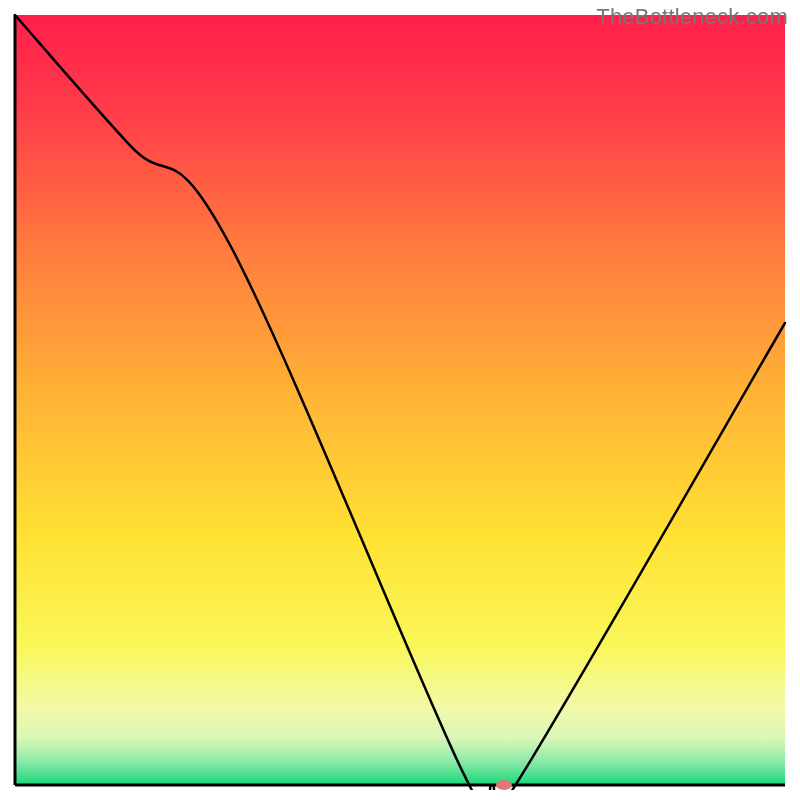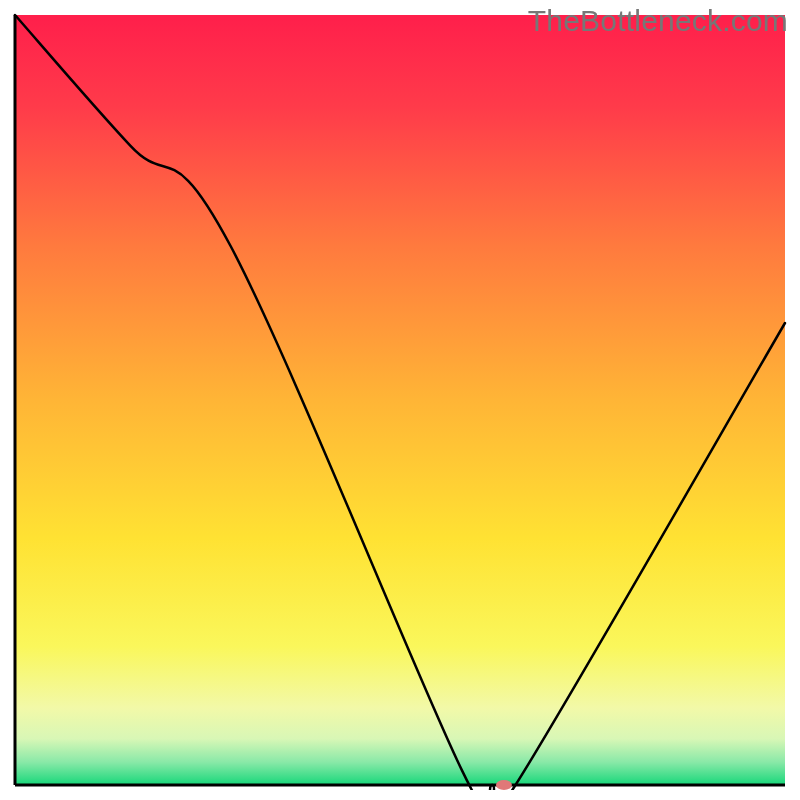--- a/index.html
+++ b/index.html
@@ -15,21 +15,21 @@
     position: absolute;
     left: 10px;
     top: 10px;
     width: 780px;
     height: 780px;
   }
   .watermark {
     position: absolute;
     top: 4px;
     right: 12px;
-    font-size: 30px;
+    font-size: 22px;
     font-weight: 500;
     color: #777777;
     font-family: Arial, sans-serif;
     letter-spacing: 0.2px;
   }
   svg { display: block; }
 </style>
 </head>
 <body>
 

